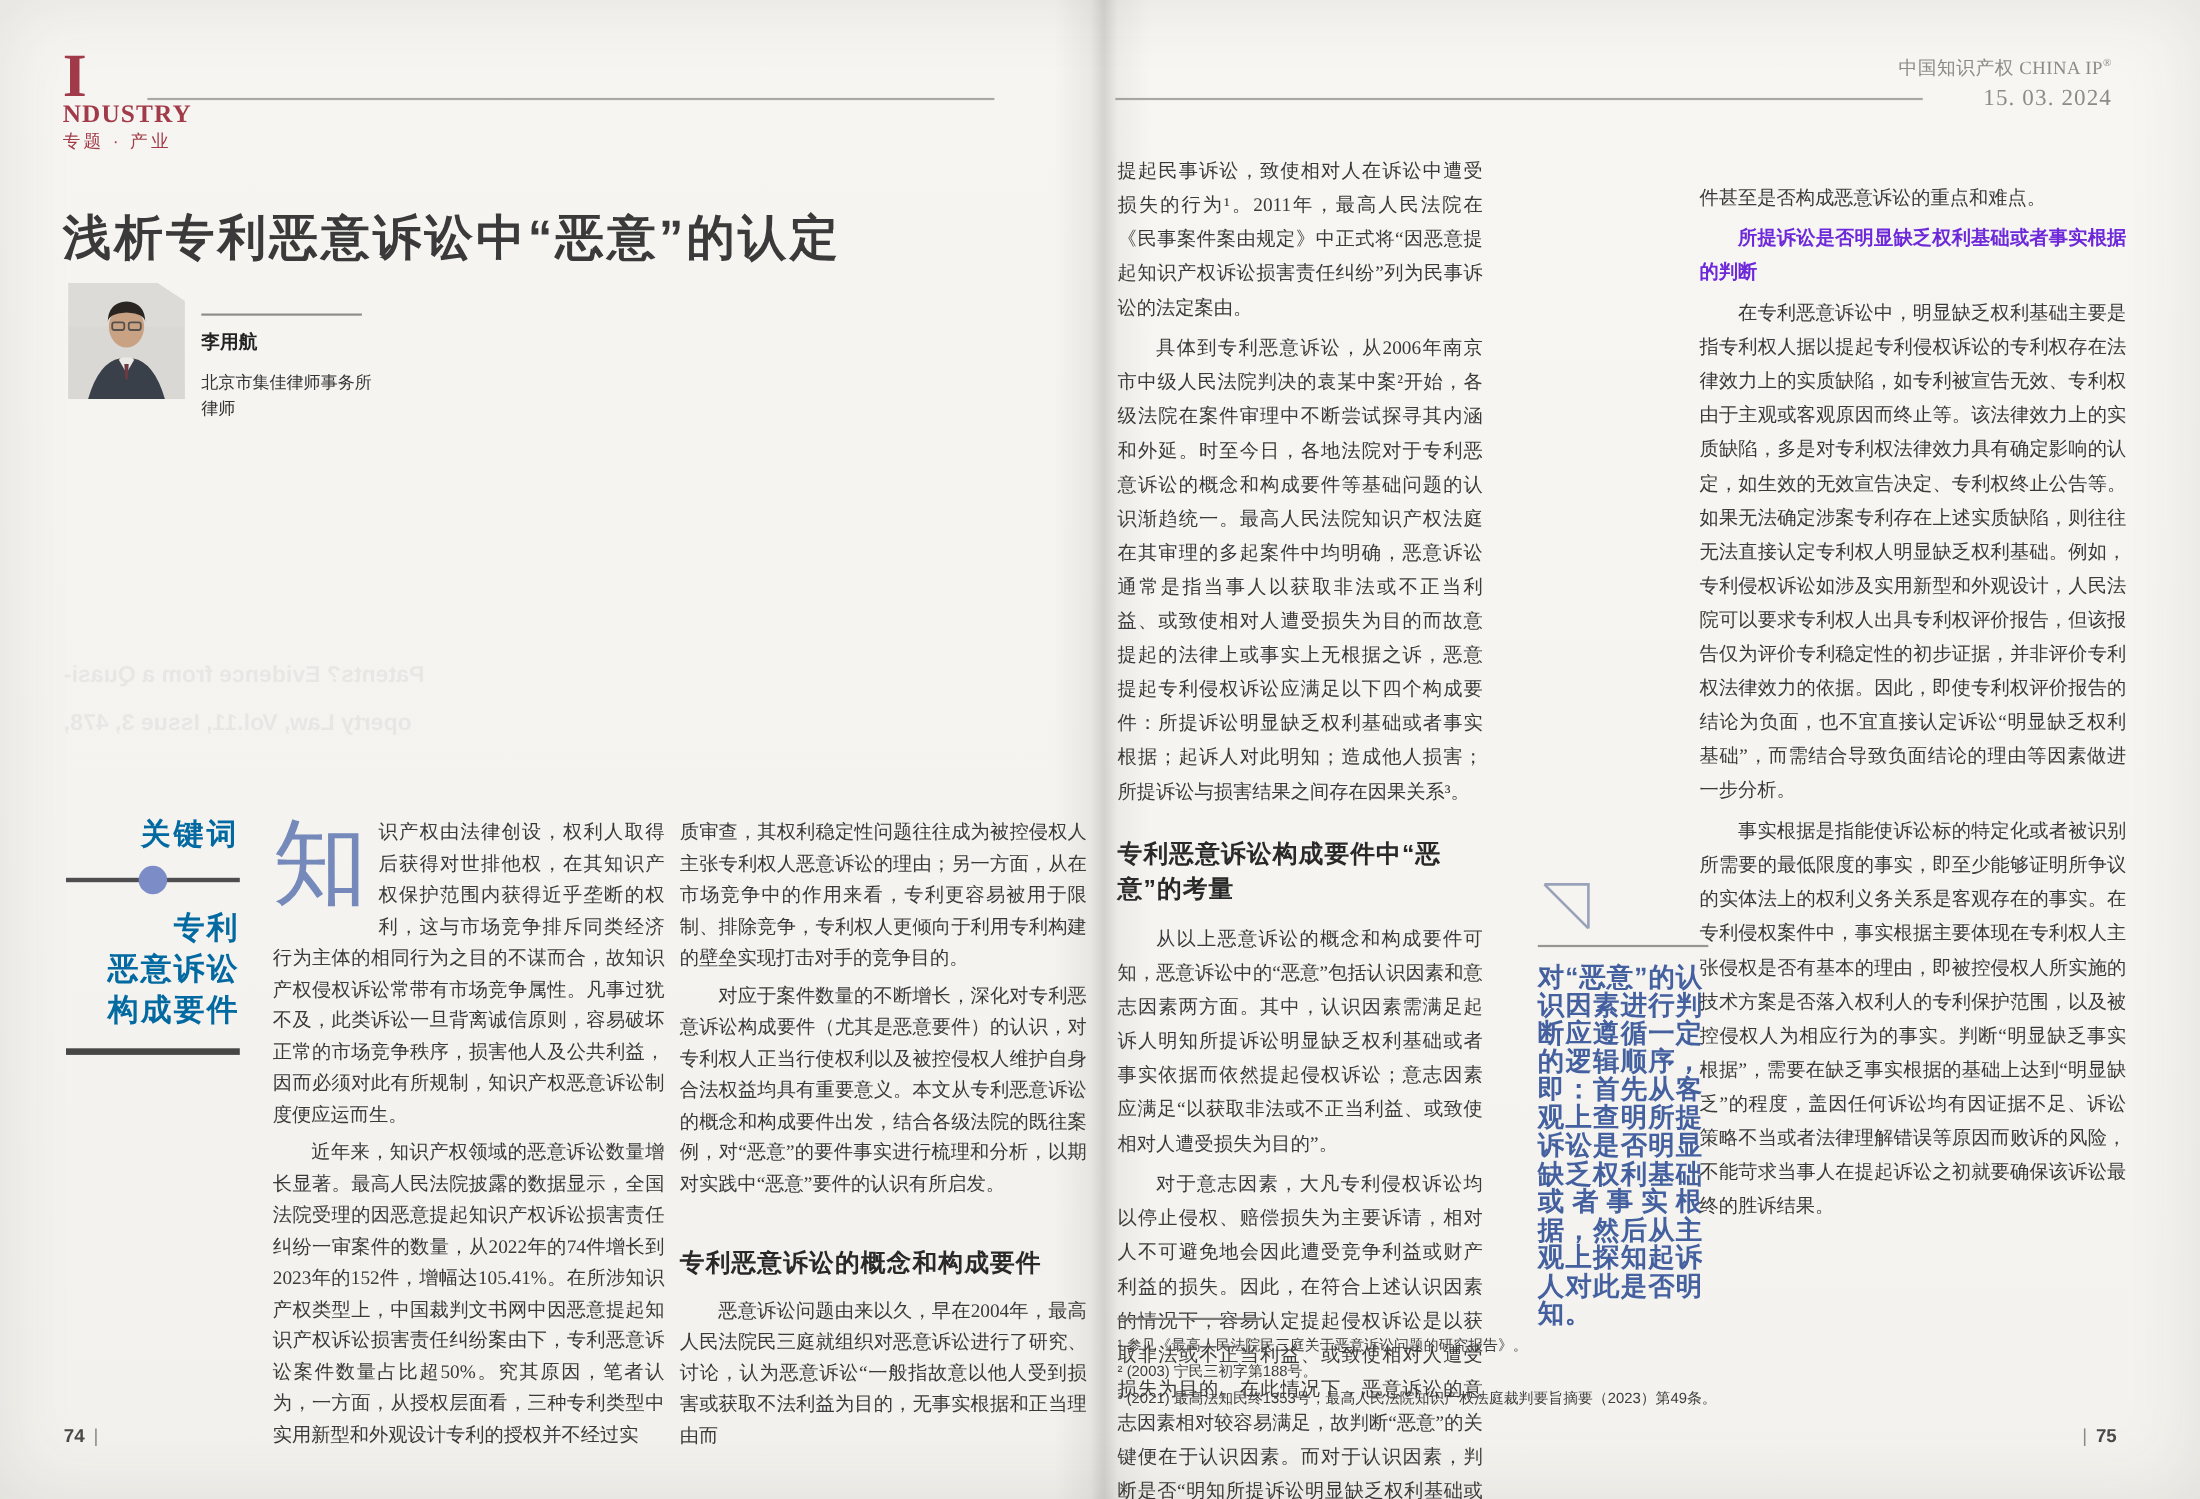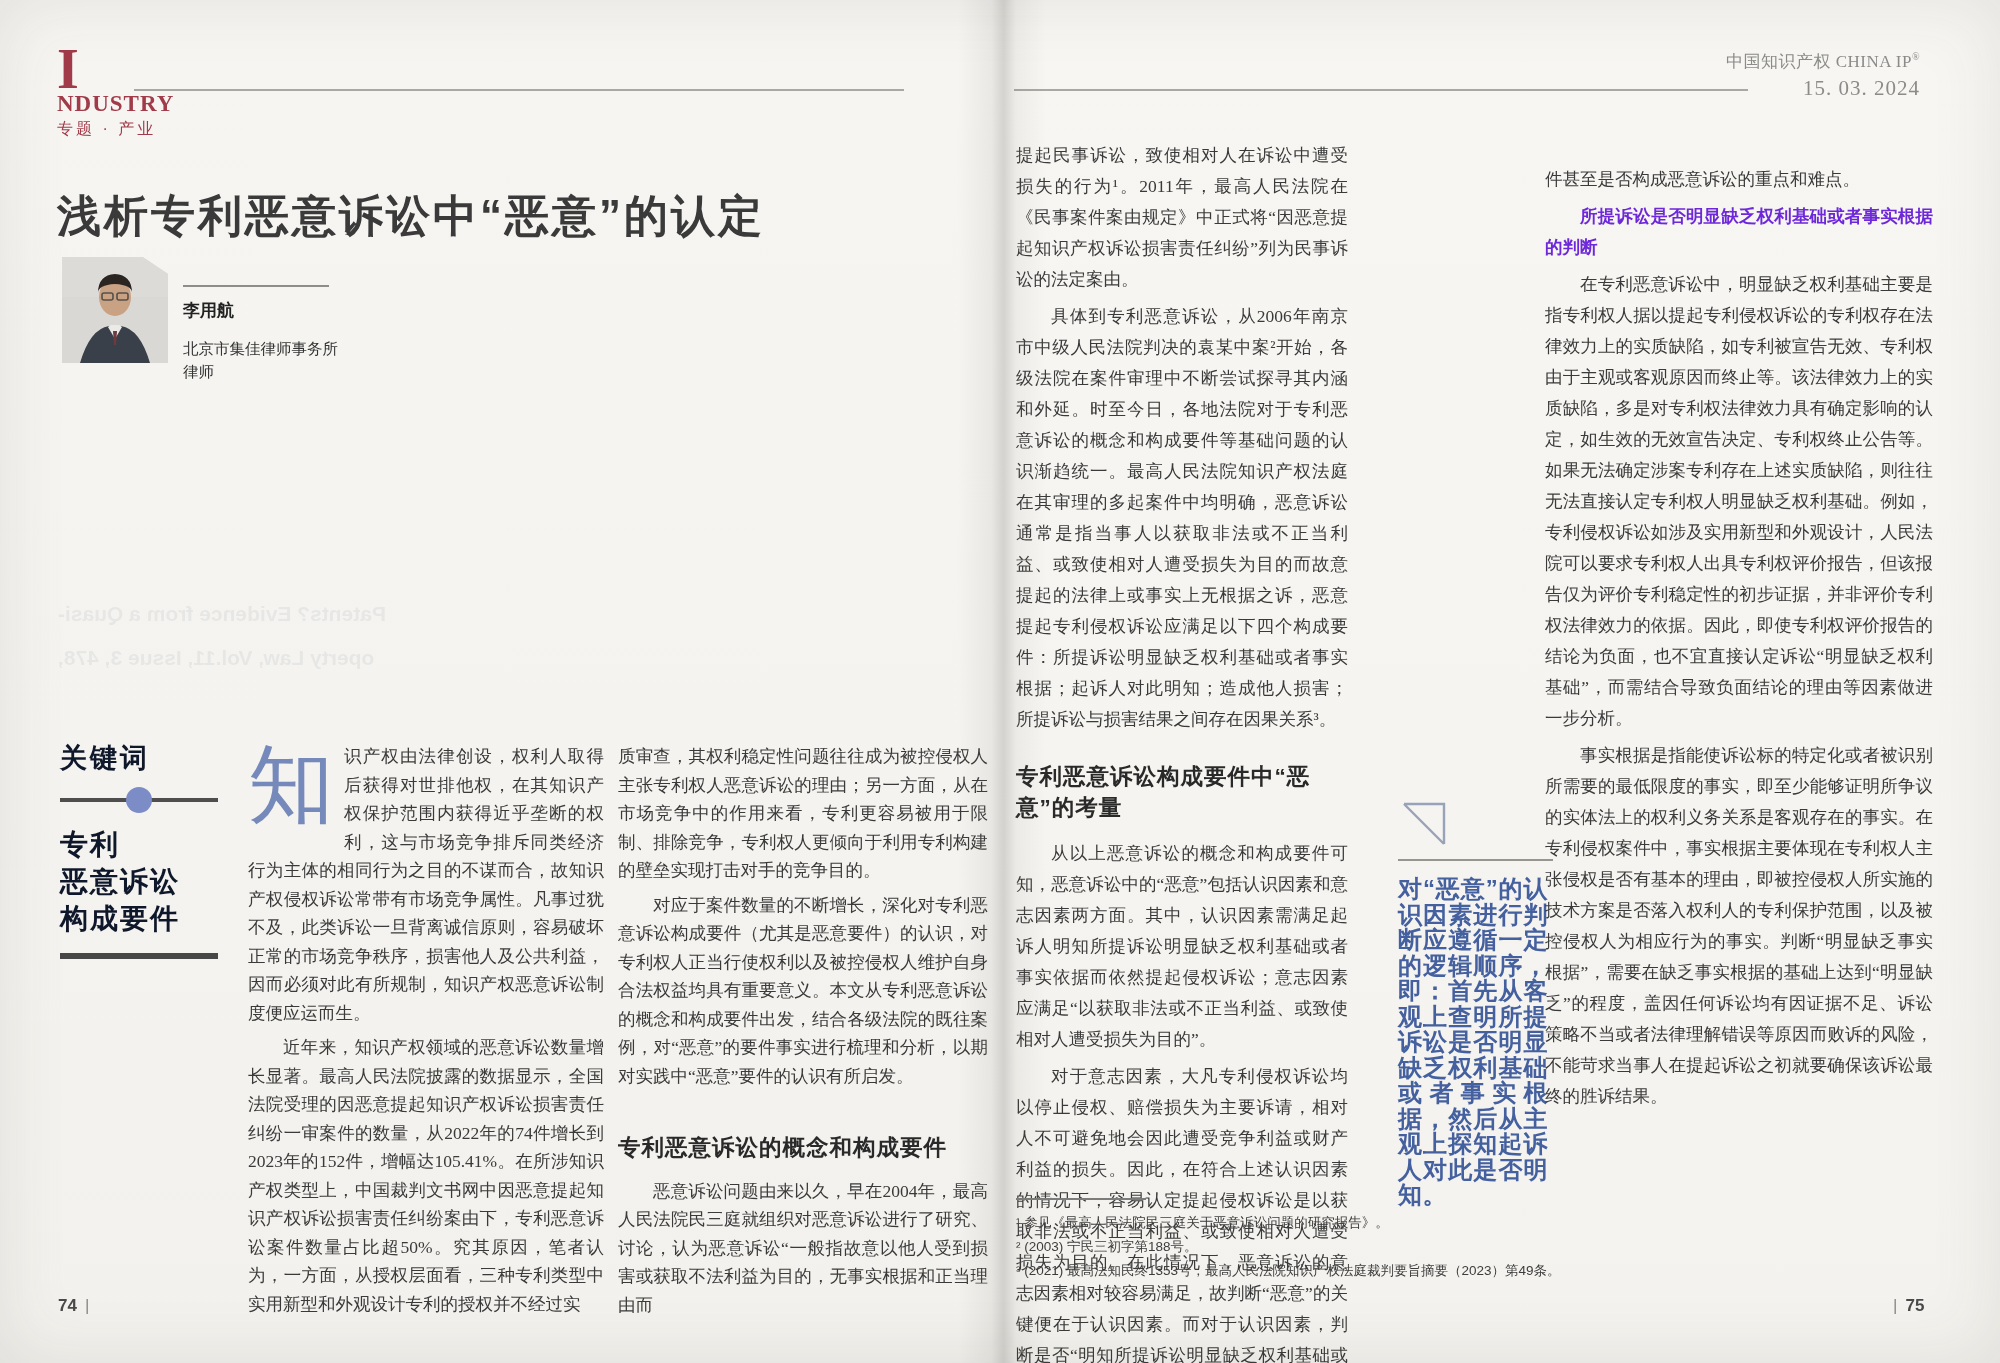--- a/index.html
+++ b/index.html
@@ -33,21 +33,21 @@
     font-weight:bold;font-size:44px;letter-spacing:3px;color:#3a3a3a;}
   .photo{position:absolute;left:62px;top:257px;width:106px;height:106px;
     clip-path:polygon(0 0,76% 0,100% 16%,100% 100%,0 100%);
     background:linear-gradient(180deg,#dcdbd7,#c9c8c4);}
   .author-info{position:absolute;left:183px;top:285px;width:170px;}
   .author-rule{width:146px;height:2px;background:#8d8d8b;}
   .author-name{font-family:"Liberation Sans","DejaVu Sans",sans-serif;font-weight:bold;font-size:17px;color:#222;margin-top:12px;}
   .author-org{font-family:"Liberation Sans","DejaVu Sans",sans-serif;font-size:15.5px;color:#333;margin-top:15px;line-height:23px;}
 
   
-  .kw{position:absolute;left:60px;top:740px;width:158px;text-align:left;color:#0f172a;}
+  .kw{position:absolute;left:60px;top:740px;width:158px;text-align:right;color:#0369a1;}
   .kw-head{font-size:27px;font-weight:bold;letter-spacing:3px;}
   .kw-ruledot{position:relative;height:28px;margin-top:10px;}
   .kw-line{position:absolute;left:0;right:0;top:12px;height:4px;background:#4e4e4e;}
   .kw-dot{position:absolute;left:50%;top:1px;margin-left:-13px;width:26px;height:26px;border-radius:50%;background:#7b8cc7;}
   .kw-items{margin-top:12px;}
   .kw-item{font-size:28px;font-weight:bold;line-height:37px;letter-spacing:2px;}
   .kw-bottom{height:6px;background:#474747;margin-top:16px;}
 
   
   .col{position:absolute;color:#3a3a3a;font-size:17.5px;text-align:justify;}

